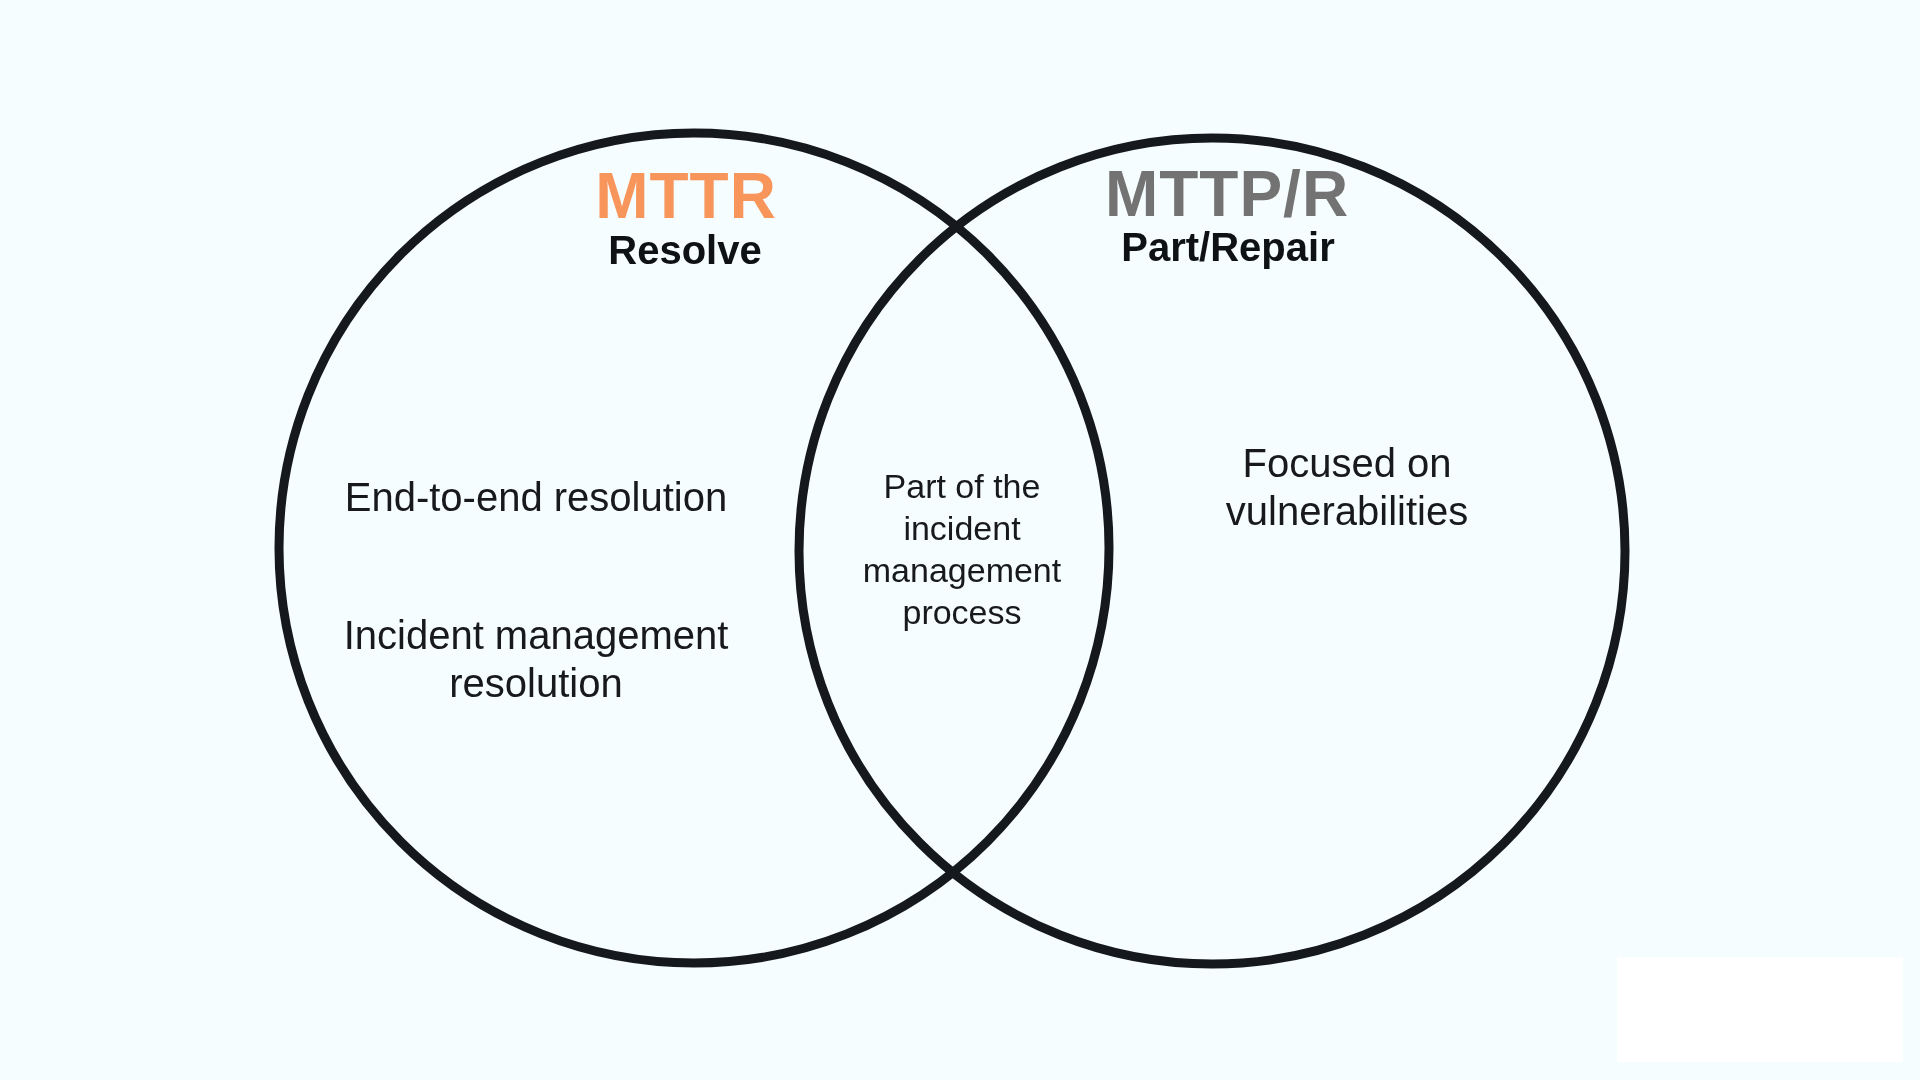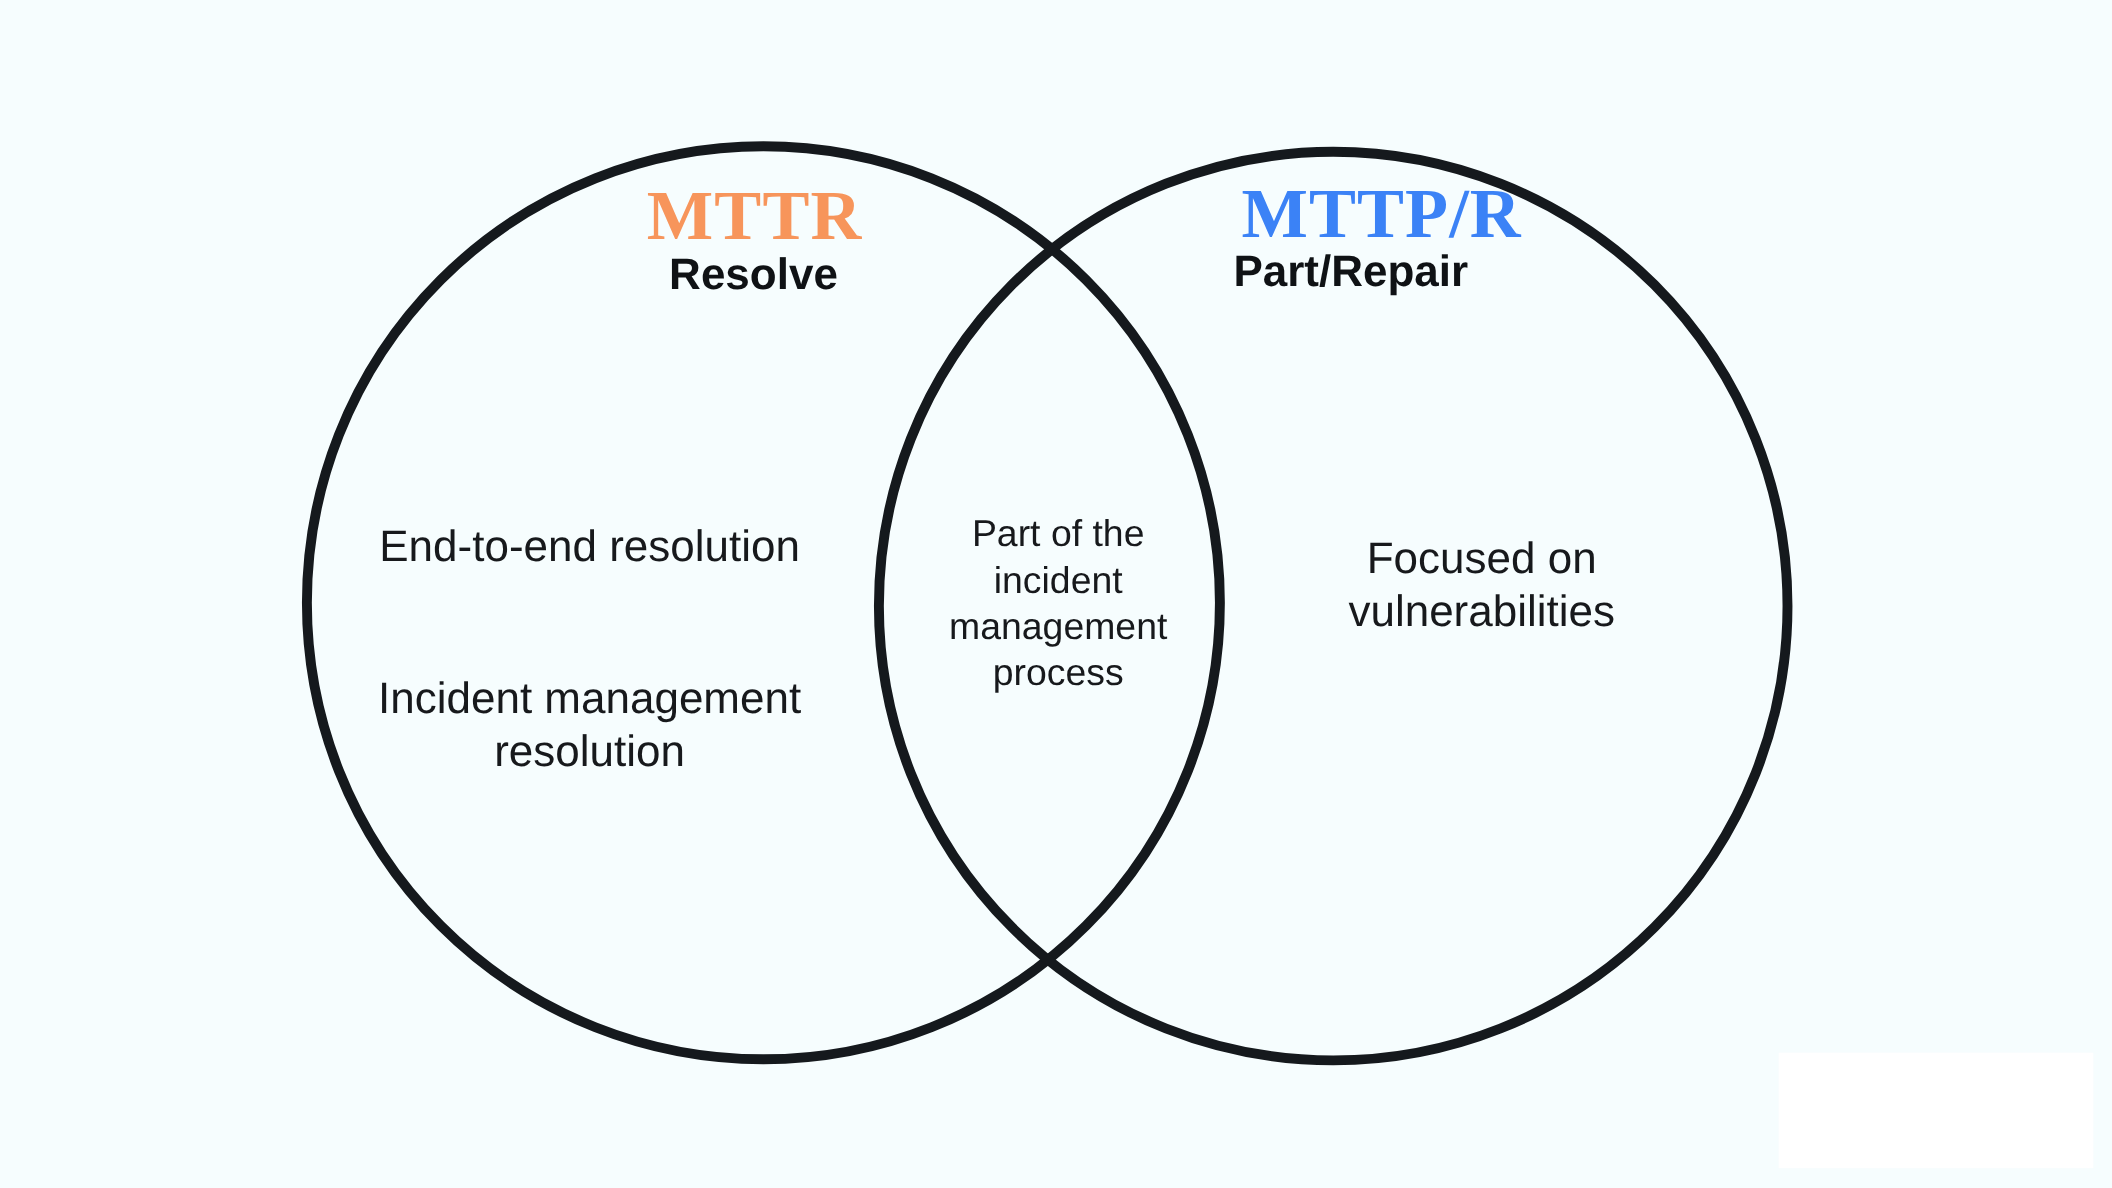--- a/index.html
+++ b/index.html
@@ -18,21 +18,21 @@
     position: absolute;
     left: 0;
     top: 0;
   }
   .abs {
     position: absolute;
     transform: translate(-50%, -50%);
     text-align: center;
   }
   .circle-title {
-    font-family: Liberation Serif, serif;
+    font-family: Liberation Sans, sans-serif;
     font-weight: 700;
     font-size: 64px;
     line-height: 1;
     letter-spacing: 1px;
     white-space: nowrap;
   }
   .circle-subtitle {
     font-weight: 700;
     font-size: 40px;
     line-height: 1;
@@ -66,25 +66,25 @@
 <div class="canvas" style="background: rgb(246, 253, 254);">
 
   <svg class="venn-svg" width="1920" height="1080" viewBox="0 0 1920 1080">
     <circle cx="694" cy="548" r="415" fill="none" stroke-width="9" stroke="#15191D"></circle>
     <circle cx="1212" cy="551" r="413" fill="none" stroke-width="9" stroke="#15191D"></circle>
   </svg>
 
   <div class="abs circle-title" style="left: 686px; top: 196px; color: rgb(247, 149, 91);">MTTR</div>
   <div class="abs circle-subtitle" style="left:685px; top:250px;">Resolve</div>
 
-  <div class="abs circle-title" style="left: 1256px; top: 194px; color: #3b82f6;">MTTP/R</div>
+  <div class="abs circle-title" style="left: 1227px; top: 194px; color: #737373;">MTTP/R</div>
   <div class="abs circle-subtitle" style="left:1228px; top:247px;">Part/Repair</div>
 
   <div class="abs venn-label nowrap" style="left:536px; top:497px;">End-to-end resolution</div>
   <div class="abs venn-label left-item-2" style="left:536px; top:659px;">Incident management resolution</div>
 
   <div class="abs overlap-label" style="left:962px; top:549px;">Part of the incident management process</div>
 
-  <div class="abs venn-label right-item-1" style="left:1347px; top:487px;margin-top:45px;">Focused on vulnerabilities</div>
+  <div class="abs venn-label right-item-1" style="left:1347px; top:487px;">Focused on vulnerabilities</div>
 
   <div class="watermark-cover"></div>
 
 </div>
 
 </body></html>

